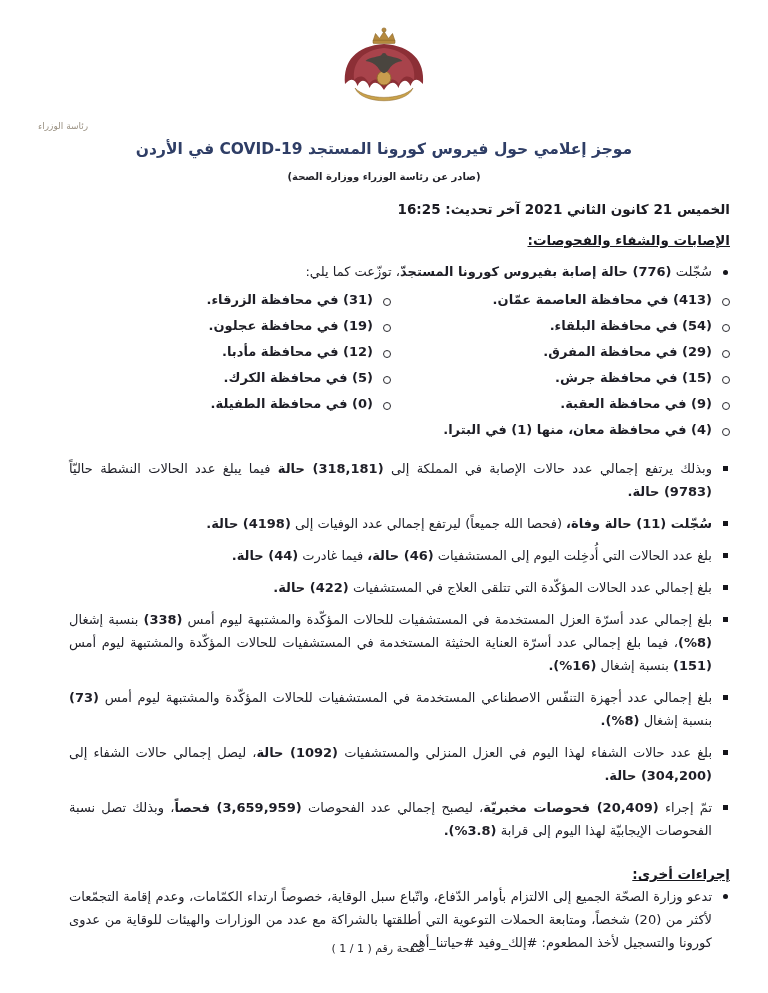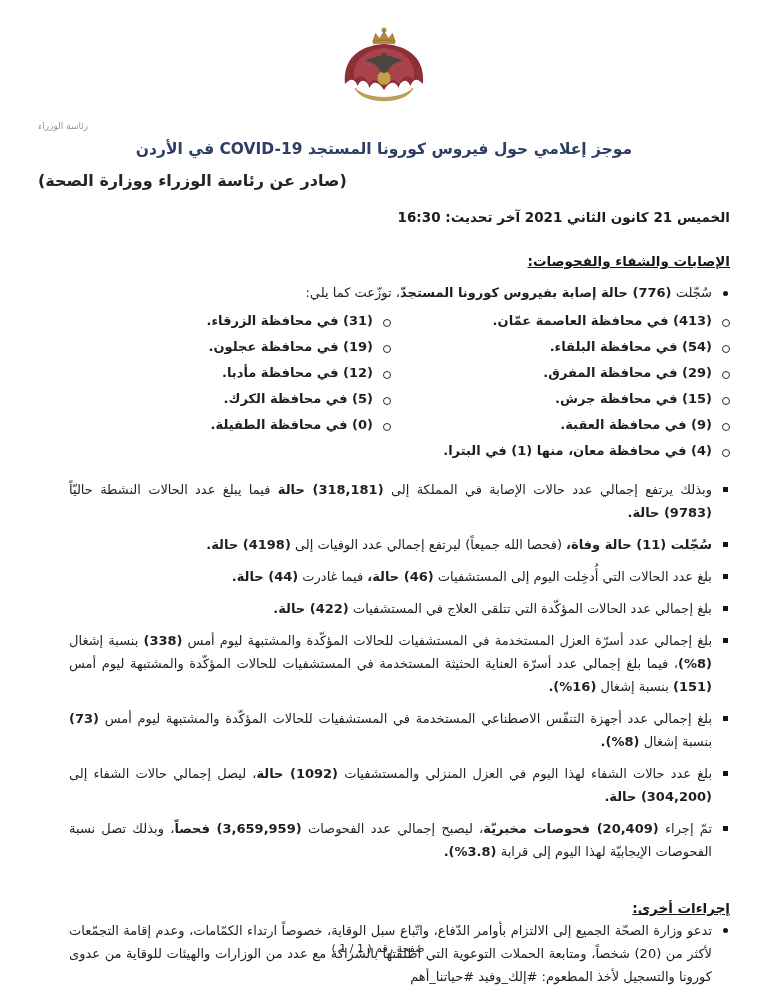--- a/index.html
+++ b/index.html
@@ -6,23 +6,23 @@
   body{
     width:768px;height:993px;overflow:hidden;direction:rtl;
     font-family:"DejaVu Sans","Liberation Sans",sans-serif;
     color:#1e1e26;
   }
   .page{box-sizing:border-box;width:768px;height:993px;padding:26px 38px 20px;position:relative;background:#fff;}
   .header{text-align:center;}
   .crest-wrap{display:inline-block;line-height:0;}
   .logo-caption{font-size:9px;color:#9a9183;margin-top:9px;text-align:left;letter-spacing:0.5px;}
   .doc-title{text-align:center;font-weight:bold;font-size:15.5px;color:#2f3e66;margin-top:9px;}
-  .doc-subtitle{text-align:left;font-weight:bold;font-size:16px;color:#23232a;margin-top:13px;}
+  .doc-subtitle{text-align:center;font-weight:bold;font-size:10px;color:#23232a;margin-top:13px;}
   .date-line{font-weight:bold;font-size:13.5px;color:#1b1b22;margin-top:19px;}
-  .sec-head{display:inline-block;font-weight:bold;font-size:13.5px;color:#17171e;text-decoration:underline;margin-top:28px;}
+  .sec-head{display:inline-block;font-weight:bold;font-size:13.5px;color:#17171e;text-decoration:underline;margin-top:15px;}
   .row{display:flex;align-items:flex-start;}
   .intro-row{margin-top:12px;font-size:13px;line-height:22px;}
   .dot{flex:0 0 auto;width:5px;height:5px;border-radius:50%;background:#15151b;margin:9px 2px 0 11px;}
   .sq{flex:0 0 auto;width:5px;height:5px;background:#15151b;margin:9px 2px 0 11px;}
   .circ{flex:0 0 auto;width:6px;height:6px;border-radius:50%;border:1.3px solid #2a2a30;background:#fff;margin:7px 0 0 10px;}
   .gov-cols{display:flex;margin-top:8px;}
   .gov-col-right{width:49%;}
   .gov-col-left{width:51%;}
   .gov-item{font-weight:bold;font-size:13px;line-height:18px;margin-bottom:8px;}
   .bullets{margin-top:10px;margin-left:31px;}
@@ -51,21 +51,21 @@
         <path d="M50 28 C44.5 31.5 36 30.5 31.5 35 C37 36 40.5 37.5 43.5 41 C45.5 44 46.5 46 50 47.2 C53.5 46 54.5 44 56.5 41 C59.5 37.5 63 36 68.5 35 C64 30.5 55.5 31.5 50 28 Z" fill="#4a453f"></path>
         <circle cx="50" cy="29.5" r="2.5" fill="#4a453f"></circle>
         <path d="M21 62 C32 74.5 68 74.5 79 62 C72.5 79 27.5 79 21 62 Z" fill="#c9a24b" stroke="#8a6527" stroke-width="0.5"></path>
       </svg>
     </div>
     <div class="logo-caption">رئاسة الوزراء</div>
     <div class="doc-title">موجز إعلامي حول فيروس كورونا المستجد COVID-19 في الأردن</div>
     <div class="doc-subtitle">(صادر عن رئاسة الوزراء ووزارة الصحة)</div>
   </div>
 
-  <div class="date-line">الخميس 21 كانون الثاني 2021 آخر تحديث: 16:30</div>
+  <div class="date-line">الخميس 21 كانون الثاني 2021 آخر تحديث: 16:25</div>
 
   <div>
     <span class="sec-head">الإصابات والشفاء والفحوصات:</span>
   </div>
 
   <div class="row intro-row">
     <span class="dot"></span>
     <div class="bullet-text"><span>سُجّلت </span><span class="bd">(776) حالة إصابة بفيروس كورونا المستجدّ</span><span>، توزّعت كما يلي:</span></div>
   </div>
 

